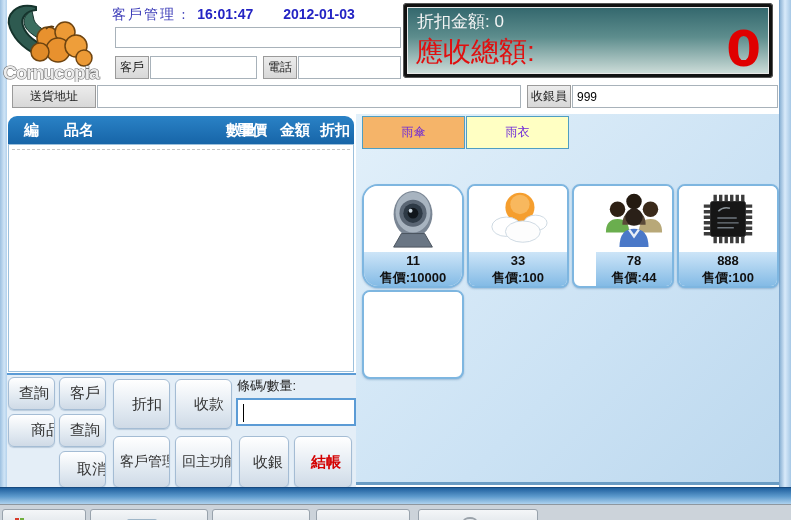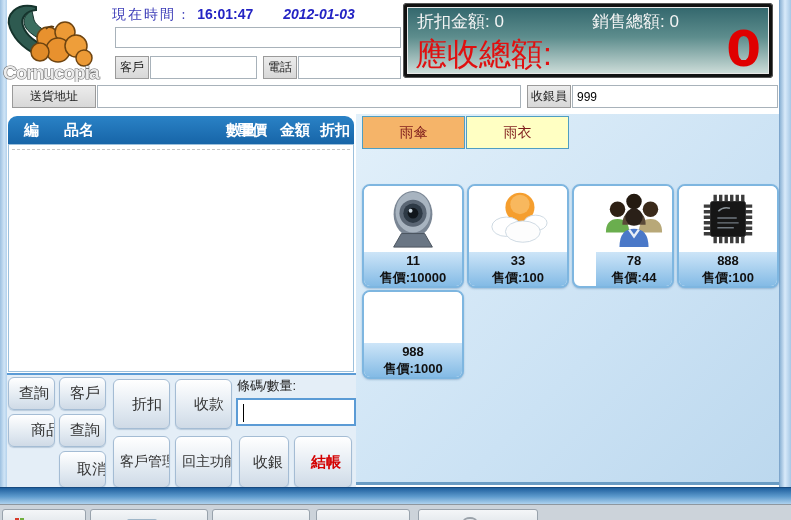--- a/index.html
+++ b/index.html
@@ -18,50 +18,50 @@
   .task-ico { position:absolute; top:8px; width:9px; height:8px; display:grid; grid-template-columns:4px 4px; gap:1px; }
   .task-ico i { display:block; width:4px; height:3px; }
 
   
   .logo { position:absolute; left:2px; top:2px; width:106px; height:80px; }
 
   
   .time-row { position:absolute; left:112px; top:6px; width:300px; height:18px; font-size:14px; color:#3c3cb8; white-space:nowrap; }
   .time-label { font-family:"Liberation Serif","DejaVu Serif",serif; letter-spacing:2px; }
   .time-val, .date-val { color:#2424c4; font-weight:bold; margin-left:6px; }
-  .date-val { margin-left:26px;font-style:italic; }
+  .date-val { margin-left:26px; }
 
   .note-input { position:absolute; left:115px; top:27px; width:286px; height:21px; border:1px solid #a8b2ba; background:#fff; font-size:12px; padding:2px 4px; }
 
   .fld-label { position:absolute; height:23px; background:linear-gradient(180deg,#ececec,#d8d8d8); border:1px solid #9a9a9a;
                font-size:12px; color:#222; display:flex; align-items:center; justify-content:center; }
   .fld-input { position:absolute; height:23px; border:1px solid #a8b2ba; background:#fff; font-size:12px; padding:2px 4px; }
 
   
   .display { position:absolute; left:403px; top:3px; width:370px; height:75px; background:#111; border-radius:4px; padding:4px;
              box-shadow:0 0 0 1px #555 inset; }
   .display-inner { width:100%; height:100%; background:linear-gradient(180deg,#33676d 0%,#5d8d8d 45%,#cfdeda 100%);
                    box-shadow:0 0 0 1px #e8e8e8 inset; position:relative; }
   .disp-row1 { position:absolute; left:10px; top:3px; width:340px; font-size:17px; color:#f4f4f4; white-space:nowrap; }
   .disp-sales { position:absolute; left:175px; top:0; }
-  .disp-due   { position:absolute; left:8px; top:26px; font-size:32px; color:#e01010; }
+  .disp-due   { position:absolute; left:8px; top:26px; font-size:28px; color:#e01010; }
   .disp-big0  { position:absolute; right:8px; bottom:-4px; font-size:50px; font-weight:bold; color:#e00000; font-family:"DejaVu Sans",sans-serif; }
 
   
   .list-header { position:absolute; left:8px; top:116px; width:346px; height:28px; background:linear-gradient(180deg,#2a82c6,#1765a8);
                  border-radius:9px 9px 0 0; color:#fff; font-weight:bold; font-size:15px; }
   .list-header span { position:absolute; top:5px; }
   .list-box { position:absolute; left:8px; top:144px; width:346px; height:228px; background:#fff; border:1px solid #9cc0dc; }
   .list-grid-line { position:absolute; left:3px; right:3px; top:4px; border-top:1px dashed #c4c4c4; }
 
   
   .prod-panel { position:absolute; left:356px; top:114px; width:423px; height:371px;
                 background:linear-gradient(135deg,#e2f0fa 0%,#cbe2f4 60%,#bcd8ee 100%);
                 border-bottom:3px solid #6a9cc4; }
-  .tab { position:absolute; top:2px; height:33px; width:103px; border:1px solid #4f9ec2; font-size:14px; color:#7f1d1d;
+  .tab { position:absolute; top:2px; height:33px; width:103px; border:1px solid #4f9ec2; font-size:12px; color:#6d28d9;
          display:flex; align-items:center; justify-content:center; }
 
   .card { position:absolute; width:102px; border:2px solid #7eb6e0; border-radius:8px; background:#fff; overflow:hidden;
           box-shadow:0 1px 2px rgba(60,110,160,.35); }
   .card-img { height:66px; background:#fff; display:flex; align-items:center; justify-content:center; }
   .card-img.small { height:51px; }
   .card-txt { height:36px; background:linear-gradient(180deg,#cde5f8,#7fb8e4); text-align:center; font-size:13px; font-weight:bold; color:#111; line-height:17px; }
 
   
   .ctrl-zone { position:absolute; left:7px; top:373px; width:349px; height:114px; background:#e4eef7; border-top:2px solid #5b9bd5; }
@@ -87,40 +87,36 @@
     <circle cx="63" cy="30" r="10" fill="#ec9a36" stroke="#6e4410" stroke-width="1.5"></circle>
     <circle cx="56" cy="48" r="12" fill="#e8912e" stroke="#6e4410" stroke-width="1.5"></circle>
     <circle cx="74" cy="44" r="11" fill="#ee9e3a" stroke="#6e4410" stroke-width="1.5"></circle>
     <circle cx="38" cy="50" r="9" fill="#e08a28" stroke="#6e4410" stroke-width="1.5"></circle>
     <circle cx="82" cy="56" r="8" fill="#ec9a36" stroke="#6e4410" stroke-width="1.5"></circle>
     <path d="M44 27 q4 -4 8 -2" fill="none" stroke="#5a3a10" stroke-width="1.5"></path>
     <text x="1" y="77" font-size="19" font-weight="bold" letter-spacing="-1" fill="#ececec" stroke="#6e6e6e" stroke-width="1.2" style="paint-order:stroke">Cornucopia</text>
   </svg>
 
   <div class="time-row">
-    <span class="time-label">現在時間 :</span>
+    <span class="time-label">客戶管理 :</span>
     <span class="time-val">16:01:47</span>
     <span class="date-val">2012-01-03</span>
   </div>
 
   <input class="note-input" value="" style="">
   <div class="fld-label" style="left:115px; top:56px; width:34px;">客戶</div>
   <input class="fld-input" style="left: 150px; top: 56px; width: 107px;" value="">
   <div class="fld-label" style="left:263px; top:56px; width:34px;">電話</div>
   <input class="fld-input" style="left: 298px; top: 56px; width: 103px;" value="">
 
   <div class="display">
     <div class="display-inner">
       <div class="disp-row1">
         <span>折扣金額:</span>
         <span>0</span>
-        <span class="disp-sales">
-          <span>銷售總額:</span>
-          <span>0</span>
-        </span>
       </div>
       <div class="disp-due">應收總額:</div>
       <div class="disp-big0">0</div>
     </div>
   </div>
 
   <div class="fld-label" style="left:12px; top:85px; width:84px;">送貨地址</div>
   <input class="fld-input" style="left: 97px; top: 85px; width: 424px;" value="">
   <div class="fld-label" style="left:527px; top:85px; width:44px;">收銀員</div>
   <input class="fld-input" style="left: 572px; top: 85px; width: 206px;" value="999">
@@ -138,21 +134,21 @@
   </div>
 
   <div class="prod-panel">
     <div class="tab" style="left:6px;  background:#f5b469;">
       <span>雨傘</span>
     </div>
     <div class="tab" style="left:110px; background:#ffffc3;">
       <span>雨衣</span>
     </div>
 
-    <div class="card" style="left:6px; top:70px; height:104px;">
+    <div class="card" style="left:6px; top:70px; height:104px;border-radius:16px;">
       <div class="card-img">
         <svg width="62" height="62" viewBox="0 0 64 64">
           <ellipse cx="32" cy="27" rx="20" ry="24" fill="#7a8694"></ellipse>
           <ellipse cx="32" cy="25" rx="18" ry="21" fill="#a8b4c0"></ellipse>
           <circle cx="32" cy="26" r="14" fill="#5a6674"></circle>
           <circle cx="32" cy="26" r="10" fill="#2e3a46"></circle>
           <circle cx="32" cy="26" r="5.5" fill="#10161c"></circle>
           <circle cx="29.5" cy="23.5" r="2" fill="#cdd9e2"></circle>
           <path d="M20 47 L44 47 L52 61 L12 61 Z" fill="#6a7684" stroke="#4a545e"></path>
         </svg>
@@ -214,24 +210,20 @@
         </svg>
       </div>
       <div class="card-txt">
         <div>888</div>
         <div>售價:100</div>
       </div>
     </div>
 
     <div class="card" style="left:6px; top:176px; height:89px;">
       <div class="card-img small"></div>
-      <div class="card-txt">
-        <div>988</div>
-        <div>售價:1000</div>
-      </div>
     </div>
   </div>
 
   <div class="ctrl-zone"></div>
 
   <button class="btn" style="left:8px;  top:377px; width:47px; height:33px; font-size:15px; text-align:left; padding-left:10px;">查詢</button>
   <button class="btn" style="left:59px; top:377px; width:47px; height:33px; font-size:15px; text-align:left; padding-left:10px;">客戶</button>
   <button class="btn" style="left:8px;  top:414px; width:47px; height:33px; font-size:15px; text-align:right; padding-left:22px;">商品</button>
   <button class="btn" style="left:59px; top:414px; width:47px; height:33px; font-size:15px; text-align:left; padding-left:10px;">查詢</button>
   <button class="btn" style="left:59px; top:451px; width:47px; height:37px; font-size:15px; text-align:left; padding-left:17px;">取消</button>

